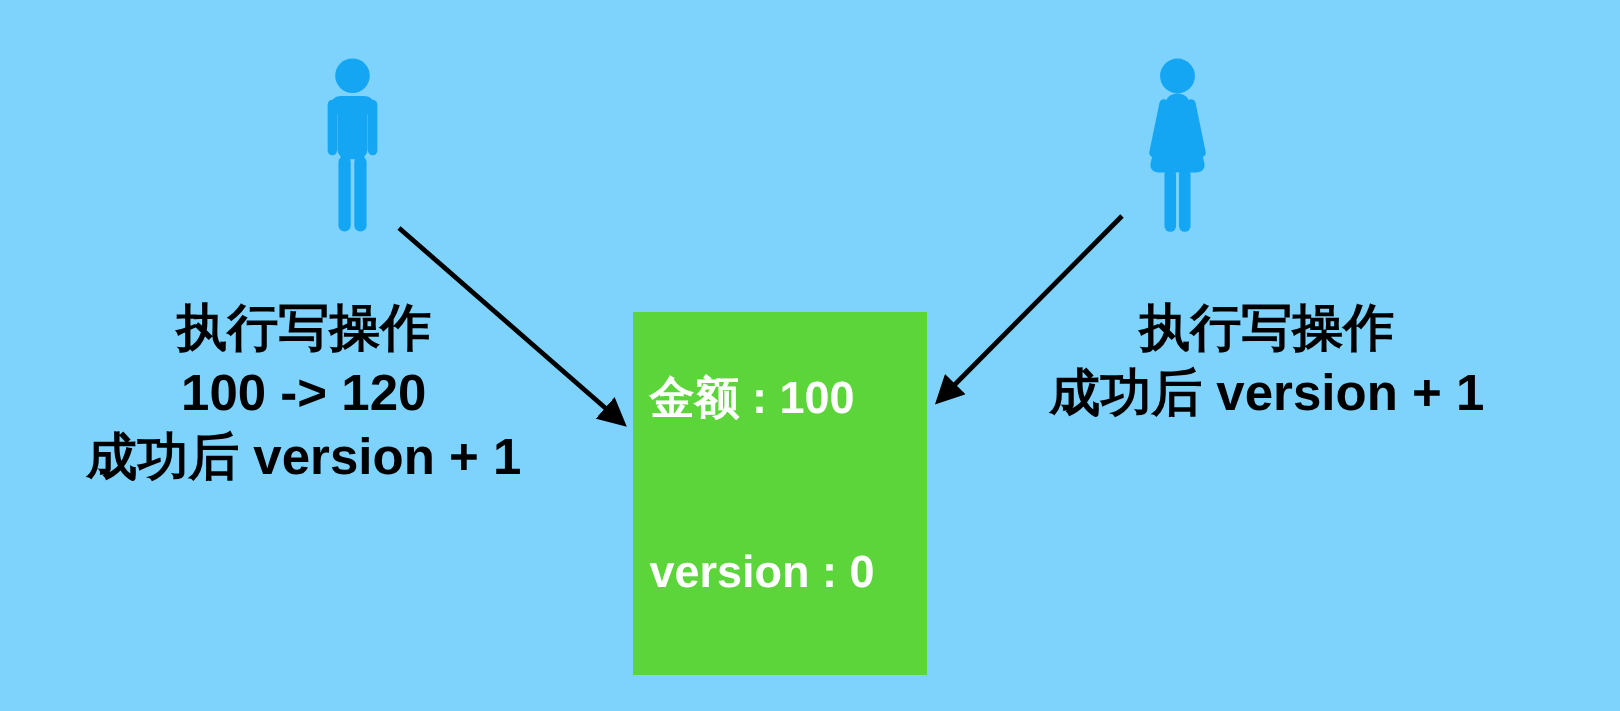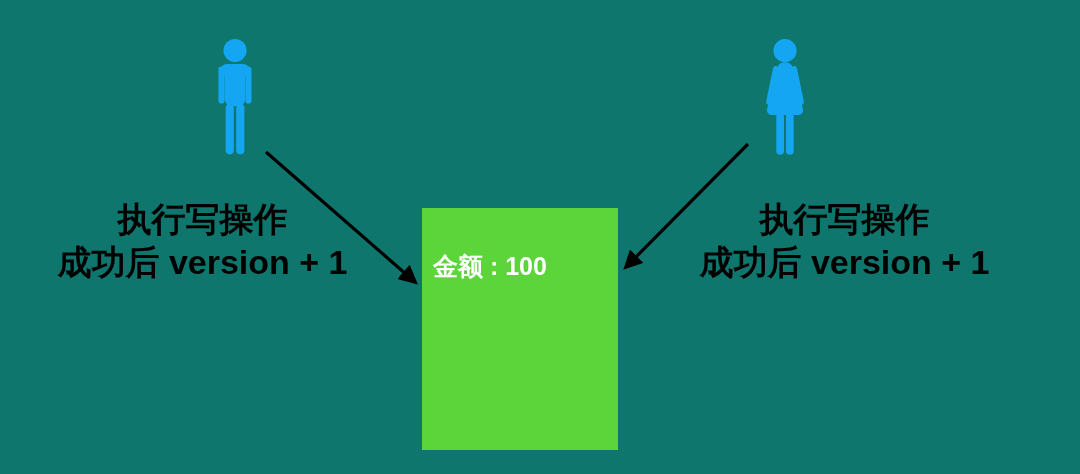--- a/index.html
+++ b/index.html
@@ -1,20 +1,20 @@
 <!DOCTYPE html>
 <html><head>
 <meta charset="utf-8">
 <style>
   html, body { margin: 0; padding: 0; background: #ffffff; }
   .canvas {
     position: relative;
     width: 1080px;
     height: 474px;
-    background: #0f766e;
+    background: #7dd3fc;
     overflow: hidden;
     font-family: "Liberation Sans", "DejaVu Sans", sans-serif;
   }
   .icon-svg { position: absolute; }
   .note {
     position: absolute;
     font-weight: 700;
     font-size: 34px;
     line-height: 43px;
     text-align: center;
@@ -25,21 +25,21 @@
     position: absolute;
     left: 422px;
     top: 208px;
     width: 196px;
     height: 242px;
   }
   .box-label {
     position: absolute;
     left: 11px;
     font-weight: 700;
-    font-size: 25px;
+    font-size: 30px;
     line-height: 32px;
     white-space: nowrap;
   }
   .overlay {
     position: absolute;
     left: 0;
     top: 0;
   }
 </style>
 </head>
@@ -69,30 +69,32 @@
     <g stroke-linecap="round" fill="none" stroke="#14A5F3">
       <line x1="41" y1="64" x2="27" y2="132" stroke-width="12"></line>
       <line x1="79" y1="64" x2="93" y2="132" stroke-width="12"></line>
       <line x1="50" y1="162" x2="50" y2="233" stroke-width="16"></line>
       <line x1="70" y1="162" x2="70" y2="233" stroke-width="16"></line>
     </g>
   </svg>
 
   <div class="note" style="left:30px; top:198px; width:345px;">
     <div>执行写操作</div>
+    <div>100 -&gt; 120</div>
     <div>成功后 version + 1</div>
   </div>
 
   <div class="note" style="left:672px; top:198px; width:345px;">
     <div>执行写操作</div>
     <div>成功后 version + 1</div>
   </div>
 
   <div class="data-box" style="background: rgb(92, 213, 59); color: rgb(255, 255, 255);">
     <div class="box-label" style="top:42px;">金额 : 100</div>
+    <div class="box-label" style="top:158px;">version : 0</div>
   </div>
 
   <svg class="overlay" width="1080" height="474">
     <defs>
       <marker id="ah" viewBox="0 0 10 10" refX="8" refY="5" markerWidth="6" markerHeight="6" orient="auto">
         <path d="M0,0 L10,5 L0,10 Z" fill="#000000"></path>
       </marker>
     </defs>
     <line x1="266" y1="152" x2="415" y2="282" stroke-width="3.2" marker-end="url(#ah)" stroke="#000000"></line>
     <line x1="748" y1="144" x2="626" y2="267" stroke-width="3.2" marker-end="url(#ah)" stroke="#000000"></line>

